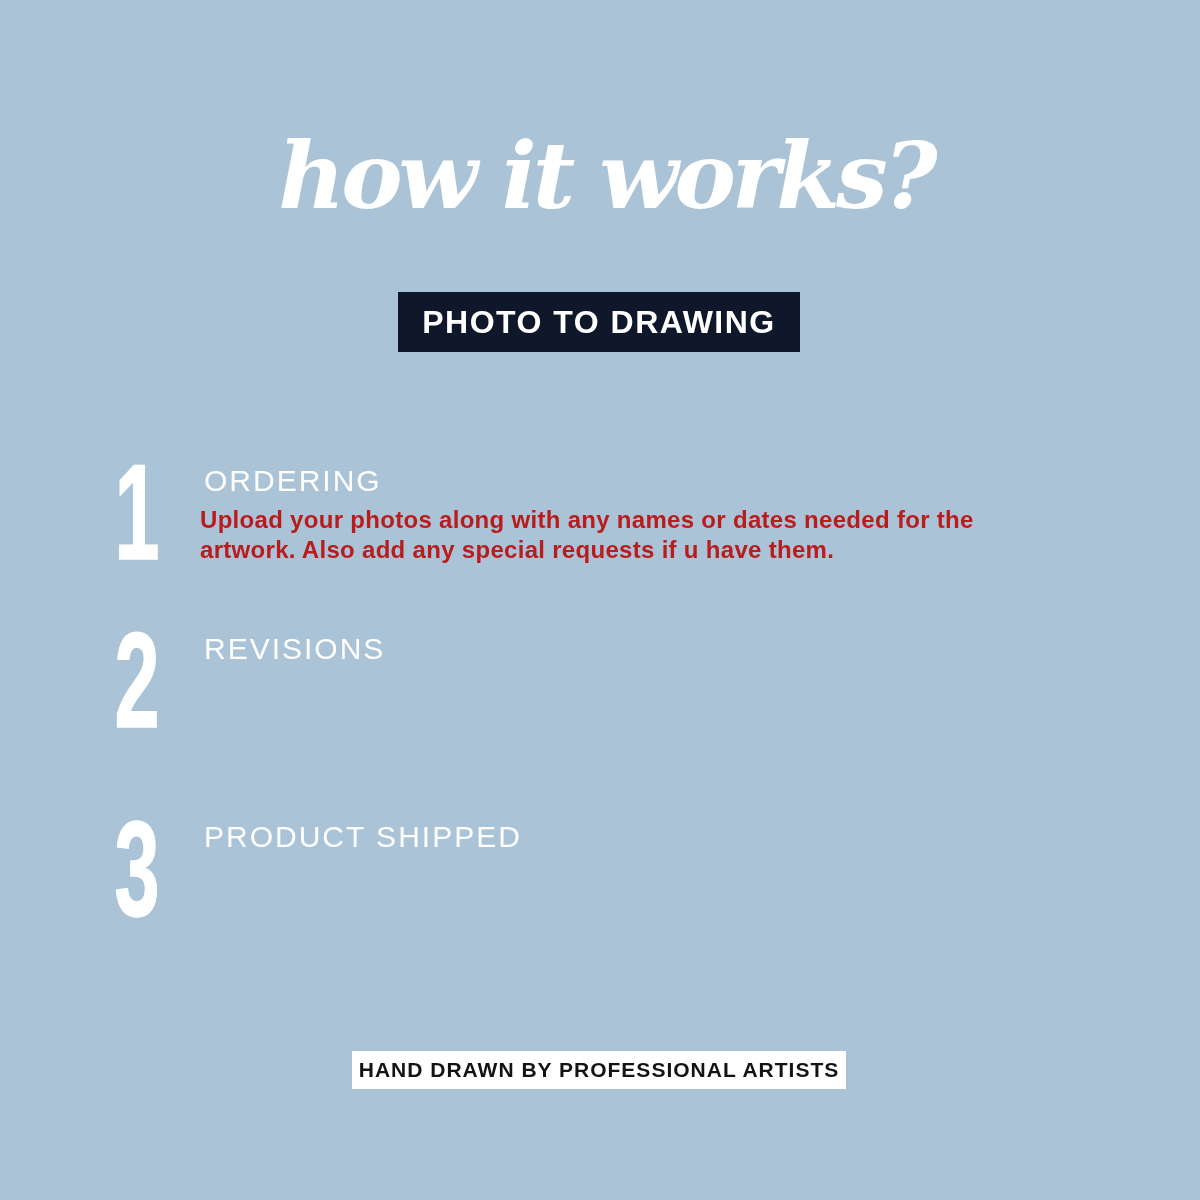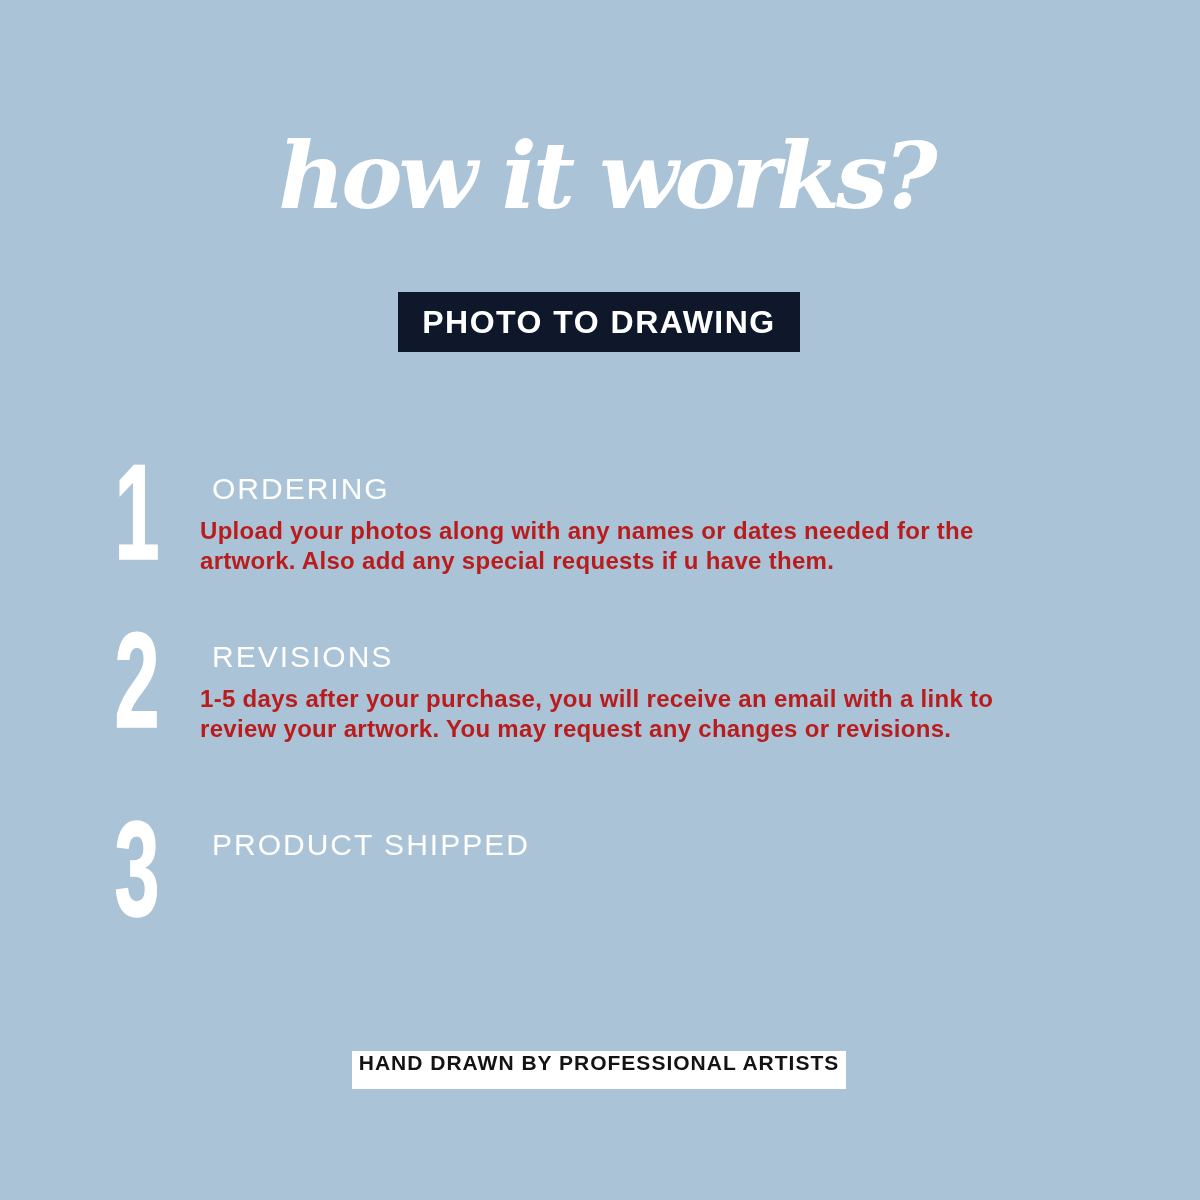--- a/index.html
+++ b/index.html
@@ -70,21 +70,21 @@
     color: #ffffff;
     -webkit-text-stroke: 1.5px #ffffff;
     transform: scaleX(0.6);
     transform-origin: center top;
   }
   .step-body {
     margin-left: 200px;
     width: 960px;
   }
   .step-title {
-    margin: 12px;
+    margin: 4px;
     font-size: 30px;
     line-height: 30px;
     font-weight: 400;
     letter-spacing: 2px;
     color: #ffffff;
   }
   .step-desc {
     margin: 9px 0 0 0;
     font-size: 24px;
     line-height: 30px;
@@ -95,20 +95,21 @@
   }
   
   .footer-badge {
     position: absolute;
     left: 352px;
     top: 1051px;
     width: 494px;
     height: 38px;
     background: #ffffff;
     display: flex;
+    align-items: center;
     justify-content: center;
   }
   .footer-badge span {
     color: #131313;
     font-size: 21px;
     font-weight: 700;
     letter-spacing: 1px;
   }
 </style>
 </head>
@@ -128,22 +129,20 @@
       <h2 class="step-title">ORDERING</h2>
       <p class="step-desc">Upload your photos along with any names or dates needed for the
 artwork. Also add any special requests if u have them.</p>
     </div>
   </section>
 
   <section class="step step-2">
     <div class="step-number">2</div>
     <div class="step-body">
       <h2 class="step-title">REVISIONS</h2>
-      <p class="step-desc">1-5 days after your purchase, you will receive an email with a link to
-review your artwork. You may request any changes or revisions.</p>
     </div>
   </section>
 
   <section class="step step-3">
     <div class="step-number">3</div>
     <div class="step-body">
       <h2 class="step-title">PRODUCT SHIPPED</h2>
     </div>
   </section>
 

